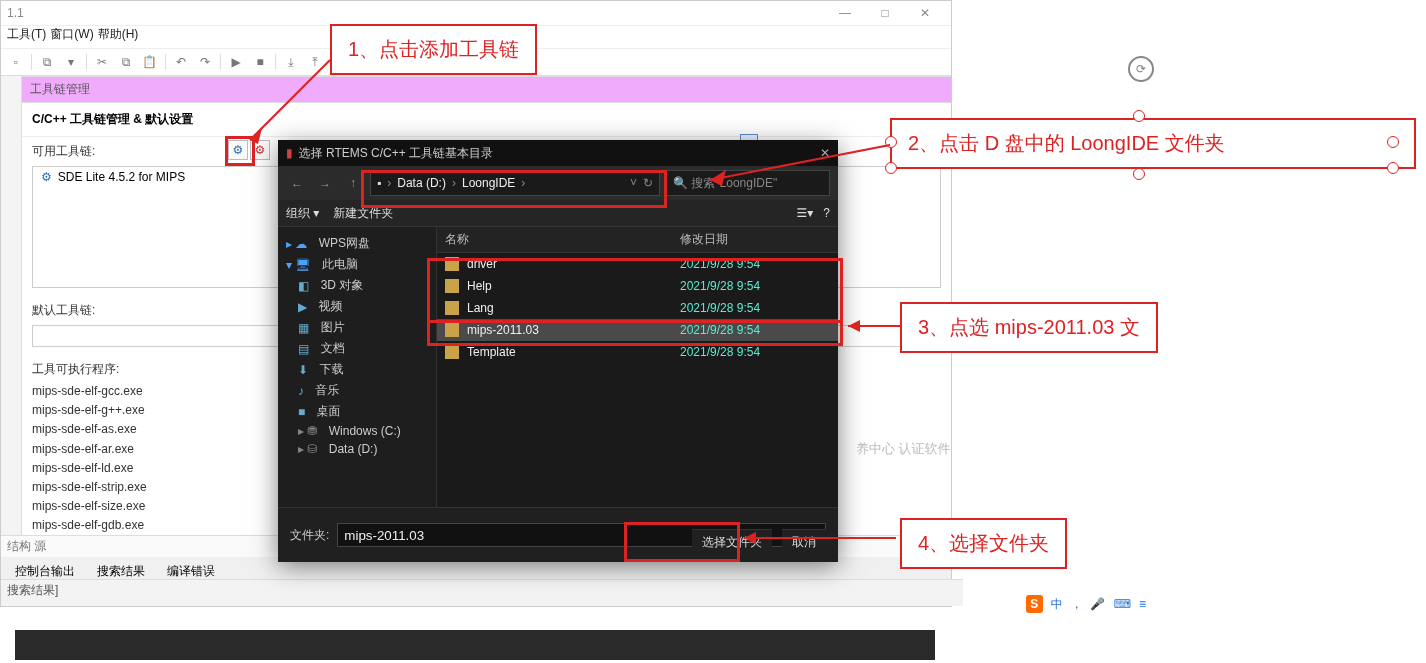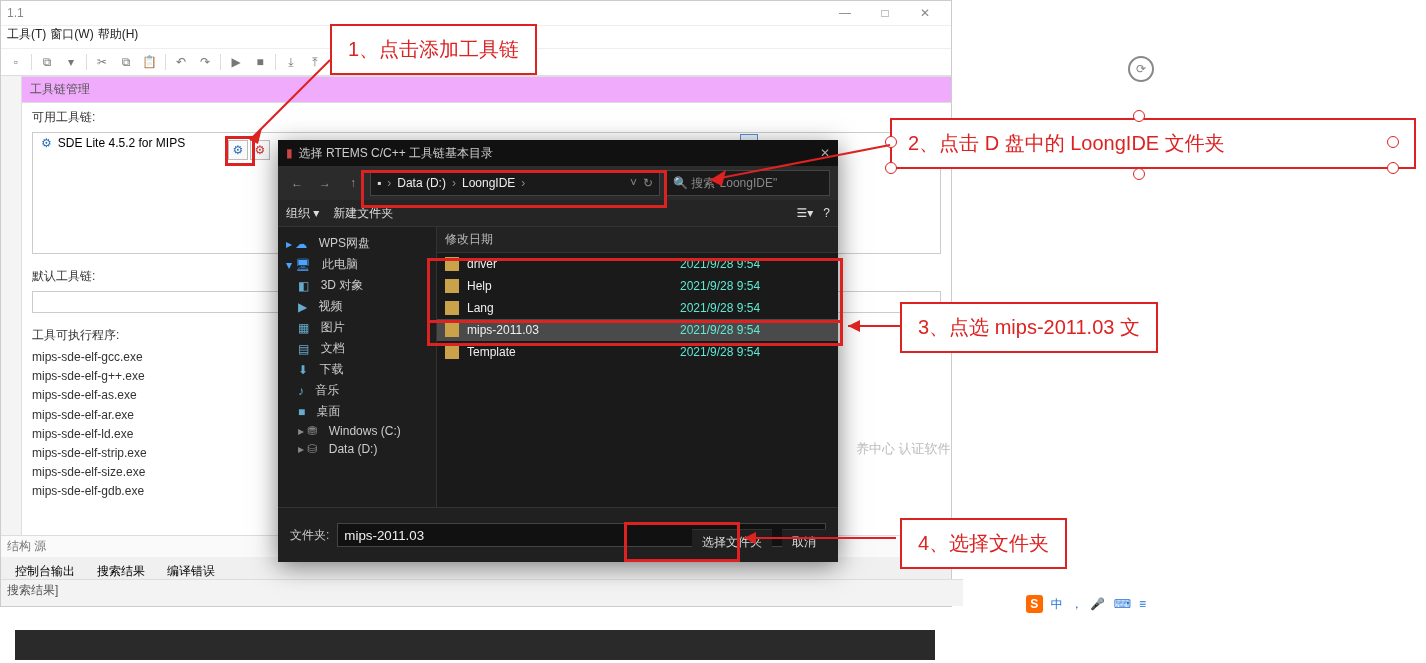--- a/index.html
+++ b/index.html
@@ -109,20 +109,21 @@
     <div class="tbtn">■</div>
       <div class="tsep"></div>
     <div class="tbtn">⤓</div>
     <div class="tbtn">⤒</div>
   </div>
 
   <div class="body">
     <div class="left"></div>
     <div class="panel">
       <div class="ptitle">工具链管理</div>
+      <div class="pheader">C/C++ 工具链管理 &amp; 默认设置</div>
       <div class="section">可用工具链:</div>
       <div class="listbox">
         <div class="listitem">
           <span class="gear">⚙</span>
           <span>SDE Lite 4.5.2 for MIPS</span>
         </div>
       </div>
       <div class="section">默认工具链:</div>
       <div class="textinput"></div>
       <div class="section">工具可执行程序:</div>
@@ -206,20 +207,21 @@
       <div class="node"><span style="color:#6ac">▦</span>&nbsp;<span>图片</span></div>
       <div class="node"><span style="color:#6ac">▤</span>&nbsp;<span>文档</span></div>
       <div class="node"><span style="color:#6ac">⬇</span>&nbsp;<span>下载</span></div>
       <div class="node"><span style="color:#6ac">♪</span>&nbsp;<span>音乐</span></div>
       <div class="node"><span style="color:#6ac">■</span>&nbsp;<span>桌面</span></div>
       <div class="node"><span style="color:#888">▸ ⛃</span>&nbsp;<span>Windows (C:)</span></div>
       <div class="node"><span style="color:#888">▸ ⛁</span>&nbsp;<span>Data (D:)</span></div>
     </div>
     <div class="files">
       <div class="fhead">
+        <div class="c1">名称</div>
         <div class="c2">修改日期</div>
       </div>
       <div class="frow">
           <span class="fi"></span>
           <div class="c1">driver</div>
           <div class="c2">2021/9/28 9:54</div>
         </div>
       <div class="frow">
           <span class="fi"></span>
           <div class="c1">Help</div>

